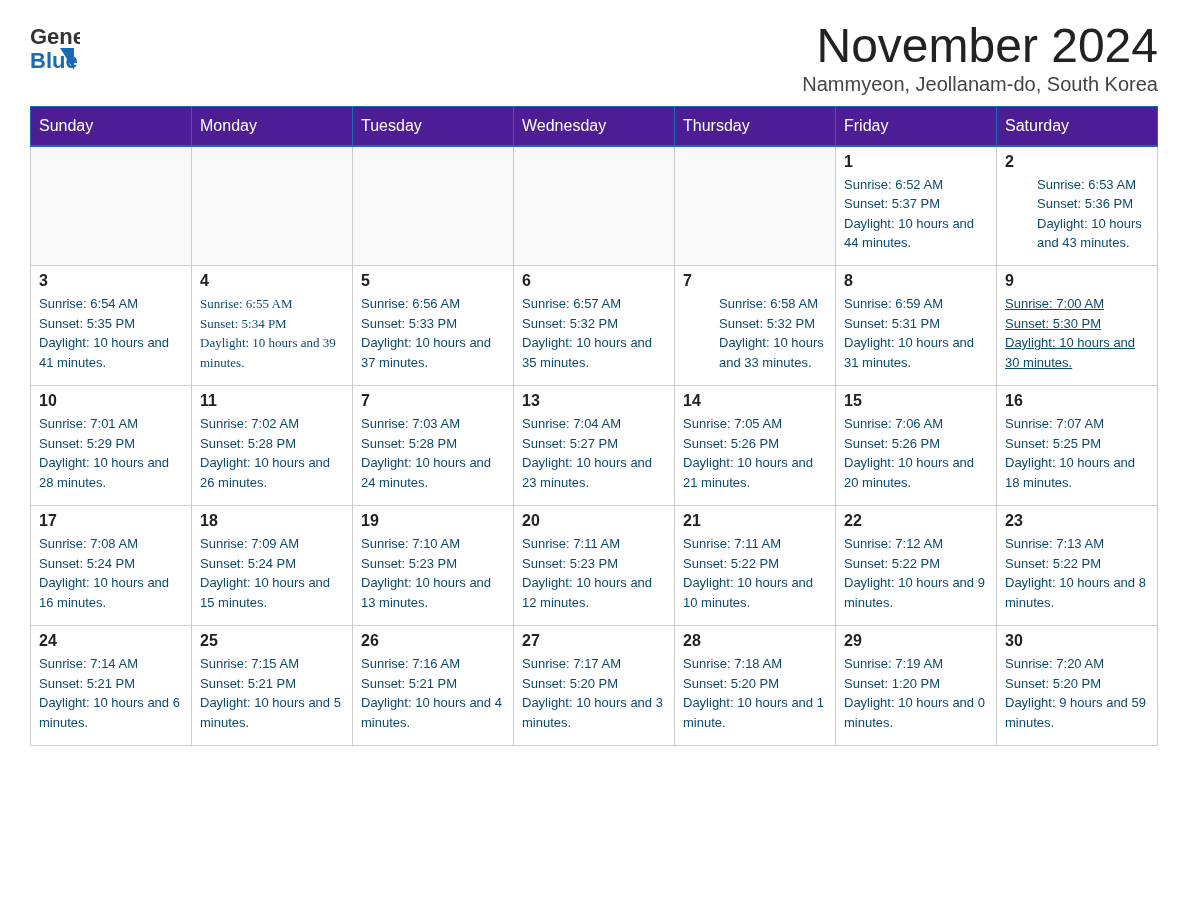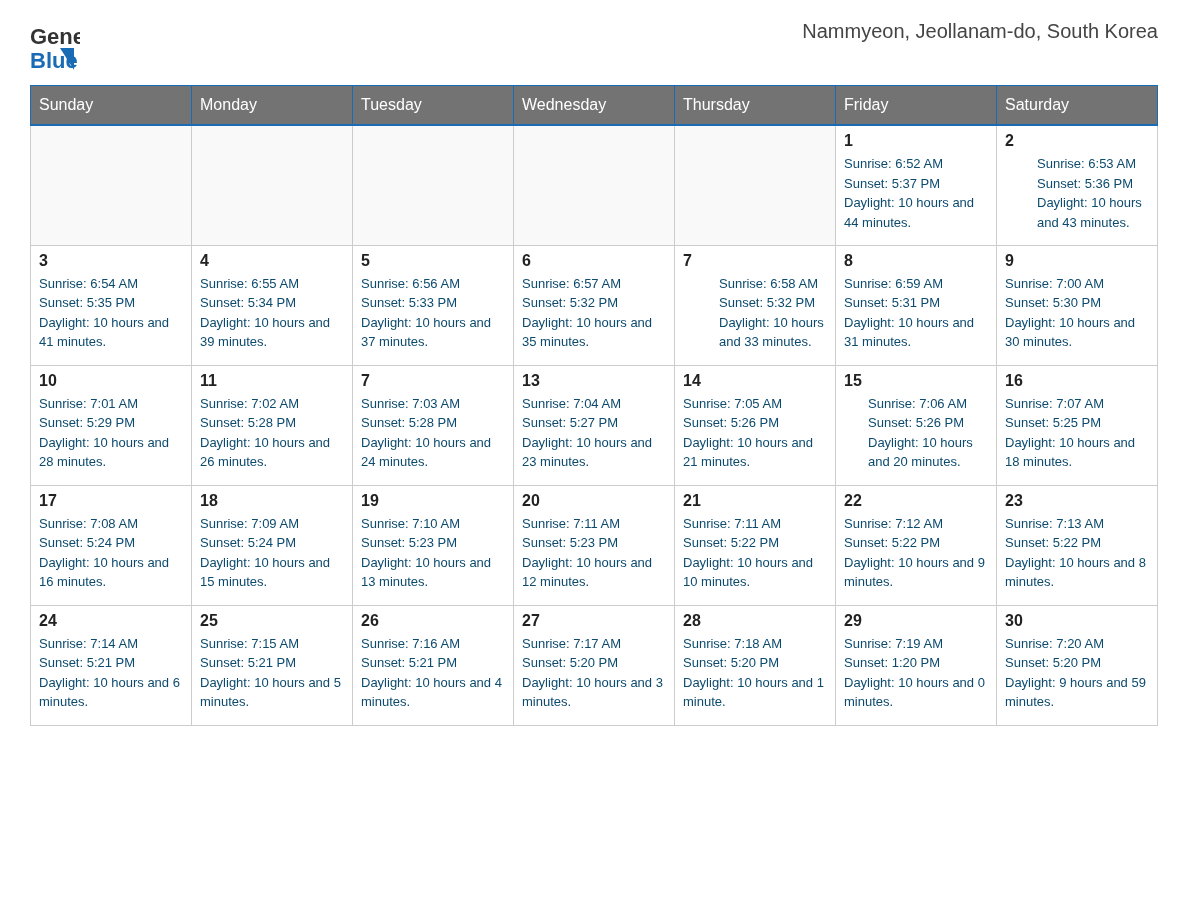--- a/index.html
+++ b/index.html
@@ -34,21 +34,21 @@
       font-size: 20px;
       color: #444;
       margin-top: 0;
     }
     #calendar {
       width: 100%;
       border-collapse: collapse;
       margin-top: 8px;
     }
     #calendar thead tr th {
-      background-color: #737373;
+      background-color: #4c1d95;
       color: #fff;
       padding: 10px 8px;
       font-size: 16px;
       font-weight: normal;
       text-align: left;
       border: 1px solid #1a6bb5;
     }
     #calendar tbody tr td {
       vertical-align: top;
       padding: 6px 8px;
@@ -86,20 +86,21 @@
 
 <div id="header">
   <div id="logo">
     <svg width="50" height="55" viewBox="0 0 50 55">
       <text x="0" y="24" font-family="Arial" font-size="22" font-weight="bold" fill="#333">General</text>
       <polygon points="30,28 44,28 44,50" fill="#1a6bb5"></polygon>
       <text x="0" y="48" font-family="Arial" font-size="22" font-weight="bold" fill="#1a6bb5">Blue</text>
     </svg>
   </div>
   <div id="title-block">
+    <div id="month-title">November 2024</div>
     <div id="location">Nammyeon, Jeollanam-do, South Korea</div>
   </div>
 </div>
 
 <table id="calendar">
   <thead>
     <tr>
     <th>Sunday</th>
         <th>Monday</th>
         <th>Tuesday</th>
@@ -131,21 +132,21 @@
       </tr>
       <tr>
         <td>
           <span class="day-num">3</span>
           <div class="day-info" style="white-space: pre-line;">Sunrise: 6:54 AM
 Sunset: 5:35 PM
 Daylight: 10 hours and 41 minutes.</div>
         </td>
         <td>
           <span class="day-num">4</span>
-          <div class="day-info" style="white-space: pre-line;">Sunrise: 6:55 AM
+          <div class="day-info" style="white-space: pre-line; font-family: Liberation Serif, serif;">Sunrise: 6:55 AM
 Sunset: 5:34 PM
 Daylight: 10 hours and 39 minutes.</div>
         </td>
         <td>
           <span class="day-num">5</span>
           <div class="day-info" style="white-space: pre-line;">Sunrise: 6:56 AM
 Sunset: 5:33 PM
 Daylight: 10 hours and 37 minutes.</div>
         </td>
         <td>
@@ -161,21 +162,21 @@
 Daylight: 10 hours and 33 minutes.</div>
         </td>
         <td>
           <span class="day-num">8</span>
           <div class="day-info" style="white-space: pre-line;">Sunrise: 6:59 AM
 Sunset: 5:31 PM
 Daylight: 10 hours and 31 minutes.</div>
         </td>
         <td>
           <span class="day-num">9</span>
-          <div class="day-info" style="white-space: pre-line;">Sunrise: 7:00 AM
+          <div class="day-info" style="white-space: pre-line; text-decoration: underline;">Sunrise: 7:00 AM
 Sunset: 5:30 PM
 Daylight: 10 hours and 30 minutes.</div>
         </td>
       </tr>
       <tr>
         <td>
           <span class="day-num">10</span>
           <div class="day-info" style="white-space: pre-line;">Sunrise: 7:01 AM
 Sunset: 5:29 PM
 Daylight: 10 hours and 28 minutes.</div>
@@ -199,21 +200,21 @@
 Daylight: 10 hours and 23 minutes.</div>
         </td>
         <td>
           <span class="day-num">14</span>
           <div class="day-info" style="white-space: pre-line;">Sunrise: 7:05 AM
 Sunset: 5:26 PM
 Daylight: 10 hours and 21 minutes.</div>
         </td>
         <td>
           <span class="day-num">15</span>
-          <div class="day-info" style="white-space: pre-line; margin-left: 24px;">Sunrise: 7:06 AM
+          <div class="day-info" style="white-space: pre-line;">Sunrise: 7:06 AM
 Sunset: 5:26 PM
 Daylight: 10 hours and 20 minutes.</div>
         </td>
         <td>
           <span class="day-num">16</span>
           <div class="day-info" style="white-space: pre-line;">Sunrise: 7:07 AM
 Sunset: 5:25 PM
 Daylight: 10 hours and 18 minutes.</div>
         </td>
       </tr>

